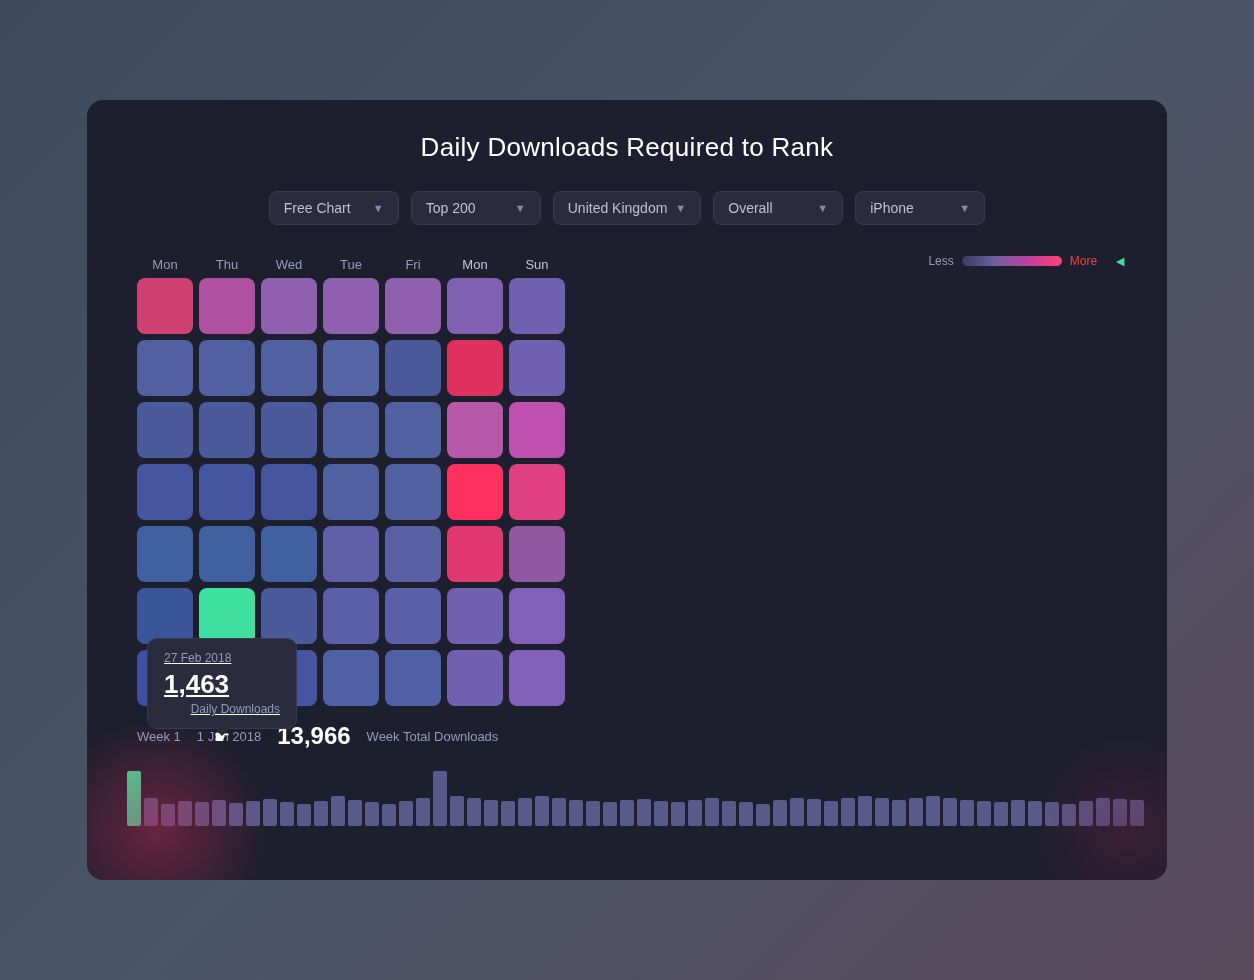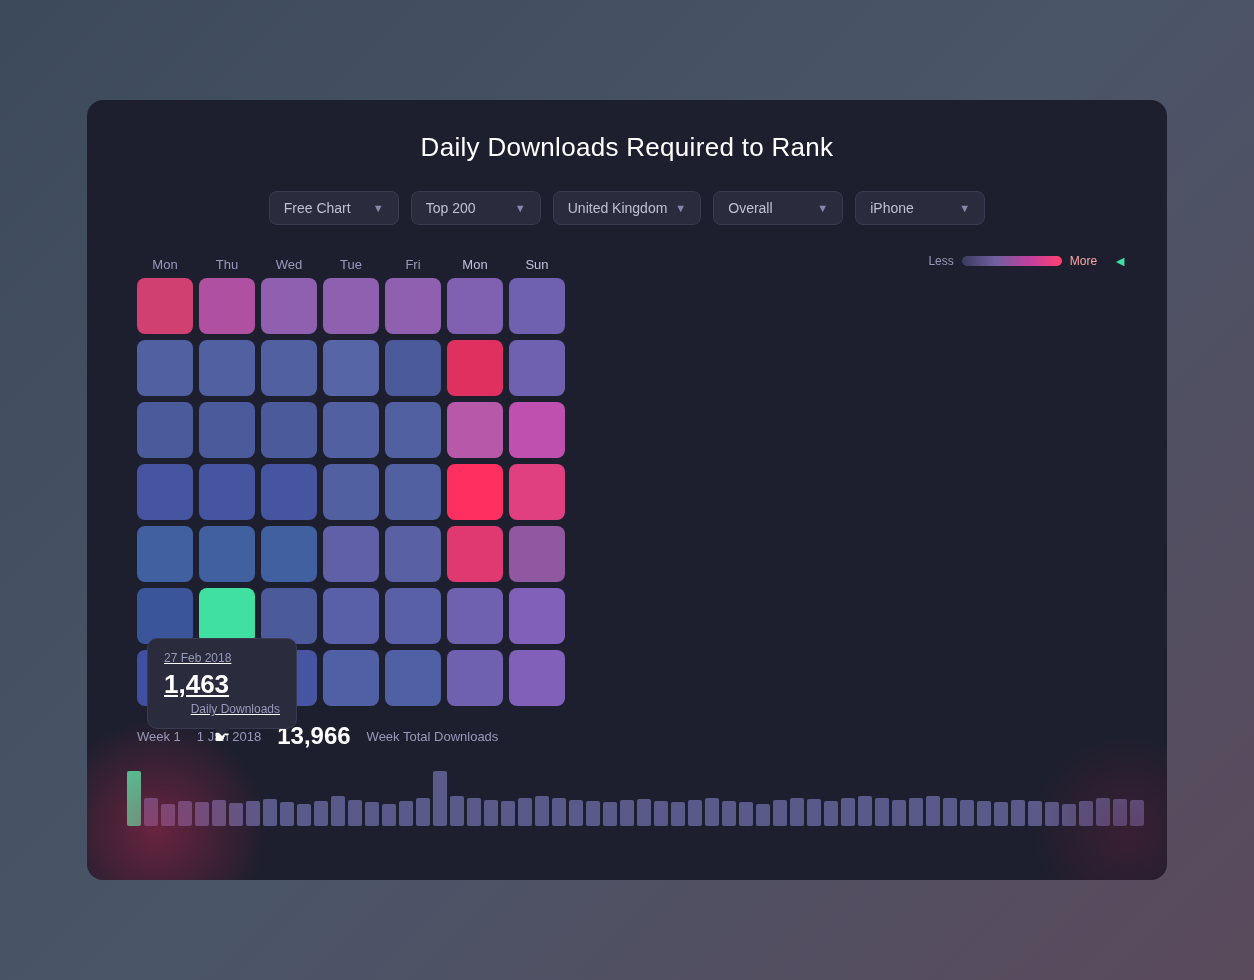--- a/index.html
+++ b/index.html
@@ -107,21 +107,21 @@
       right: 0;
       display: flex;
       align-items: center;
       gap: 8px;
       font-size: 12px;
     }
     .legend-less {
       color: #9999bb;
     }
     .legend-more {
-      color: #fca5a5;
+      color: #ef4444;
     }
     .legend-gradient {
       width: 100px;
       height: 10px;
       border-radius: 5px;
       background: linear-gradient(to right, #3a3b60, #7060a0, #c040a0, #ff4070);
     }
     .footer-bar {
       display: flex;
       align-items: center;

